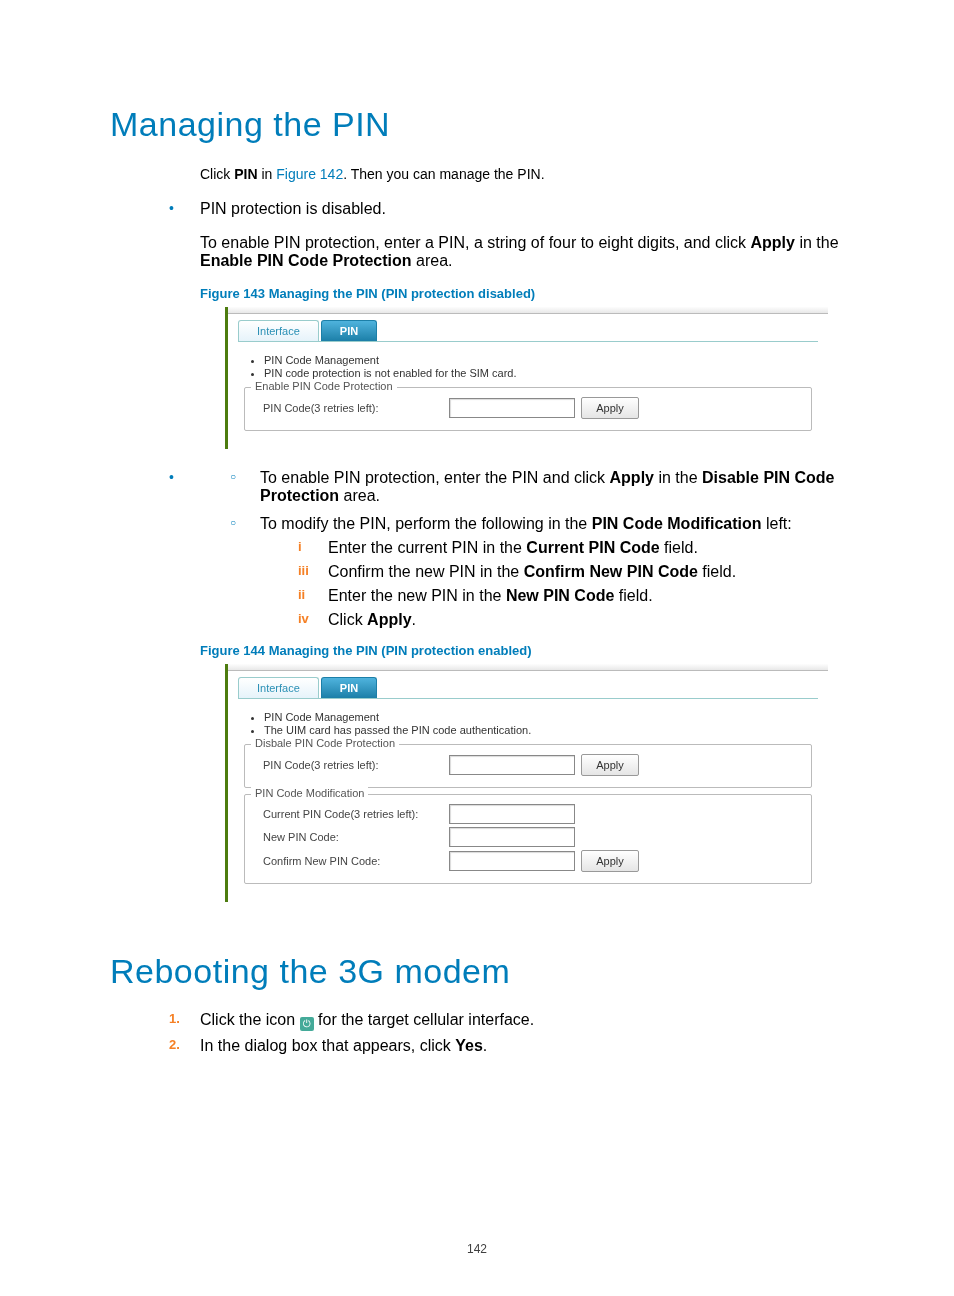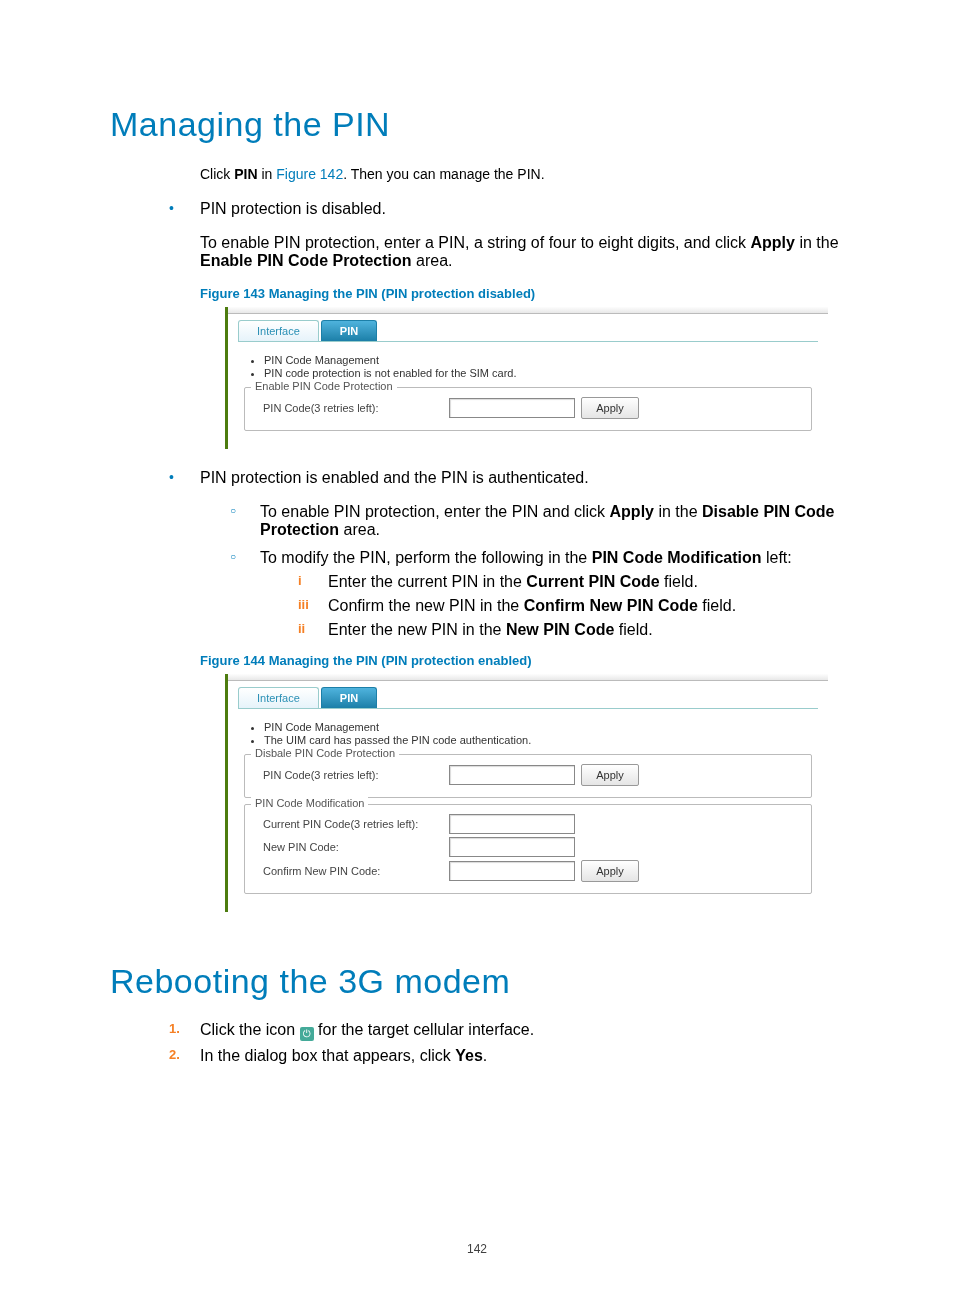--- a/index.html
+++ b/index.html
@@ -243,40 +243,43 @@
             <span class="lbl">PIN Code(3 retries left):</span>
             <input type="text" style="">
             <span class="btn">Apply</span>
           </div>
         </div>
       </div>
     </div>
   </div>
 
   <div class="bullet" style="margin-top:20px;">
-    <p>PIN protection is enabled and the PIN is authenticated.</p>
 
     <div class="circle-bullet">
       <span>To enable PIN protection, enter the PIN and click </span><span class="bold">Apply</span><span> in the </span><span class="bold">Disable PIN Code Protection</span><span> area.</span>
     </div>
 
     <div class="circle-bullet" style="margin-top:10px;">
       <span>To modify the PIN, perform the following in the </span><span class="bold">PIN Code Modification</span><span> left:</span>
 
       <div class="roman-item">
         <span class="num">i</span>
         <span>Enter the current PIN in the </span><span class="bold">Current PIN Code</span><span> field.</span>
       </div>
       <div class="roman-item">
         <span class="num">iii</span>
         <span>Confirm the new PIN in the </span><span class="bold">Confirm New PIN Code</span><span> field.</span>
       </div>
       <div class="roman-item">
         <span class="num">ii</span>
         <span>Enter the new PIN in the </span><span class="bold">New PIN Code</span><span> field.</span>
+      </div>
+      <div class="roman-item">
+        <span class="num">iv</span>
+        <span>Click </span><span class="bold">Apply</span><span>.</span>
       </div>
     </div>
 
     <div class="figcap" style="margin-top:14px;">Figure 144 Managing the PIN (PIN protection enabled)</div>
 
     <div class="uimock">
       <div class="tabbar"></div>
       <div class="tabs">
         <div class="tab">Interface</div>
         <div class="tab active">PIN</div>

